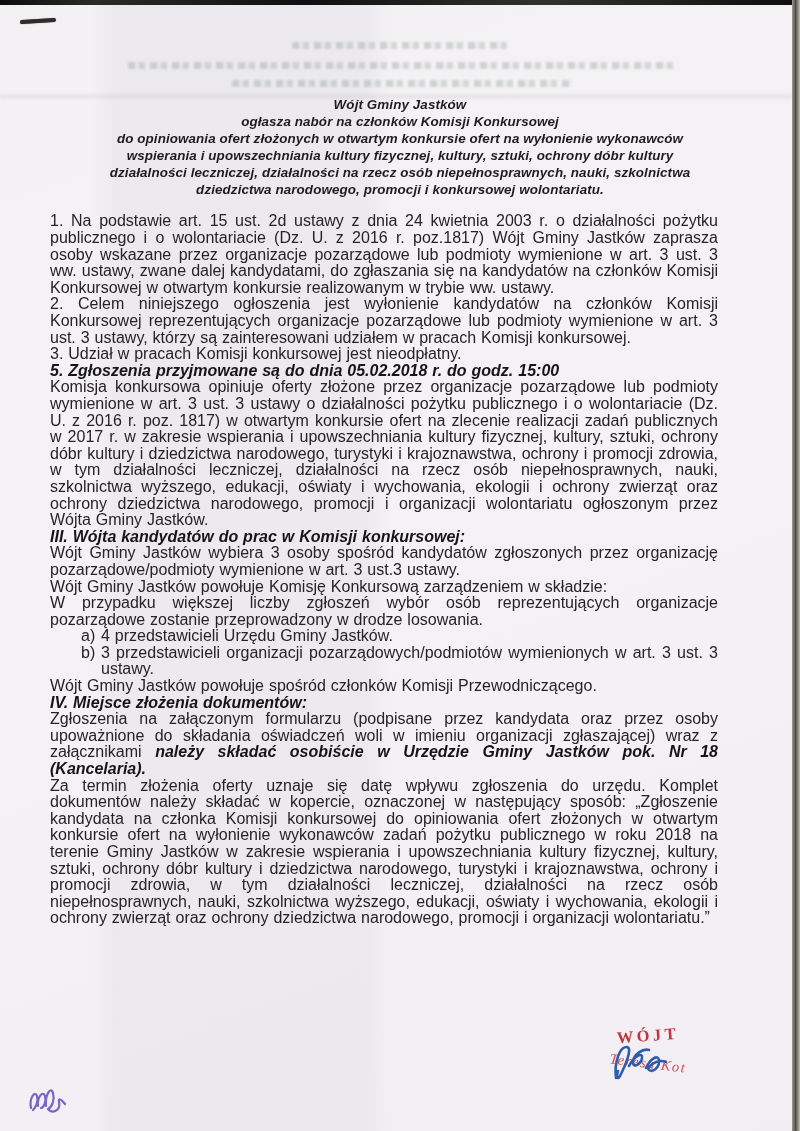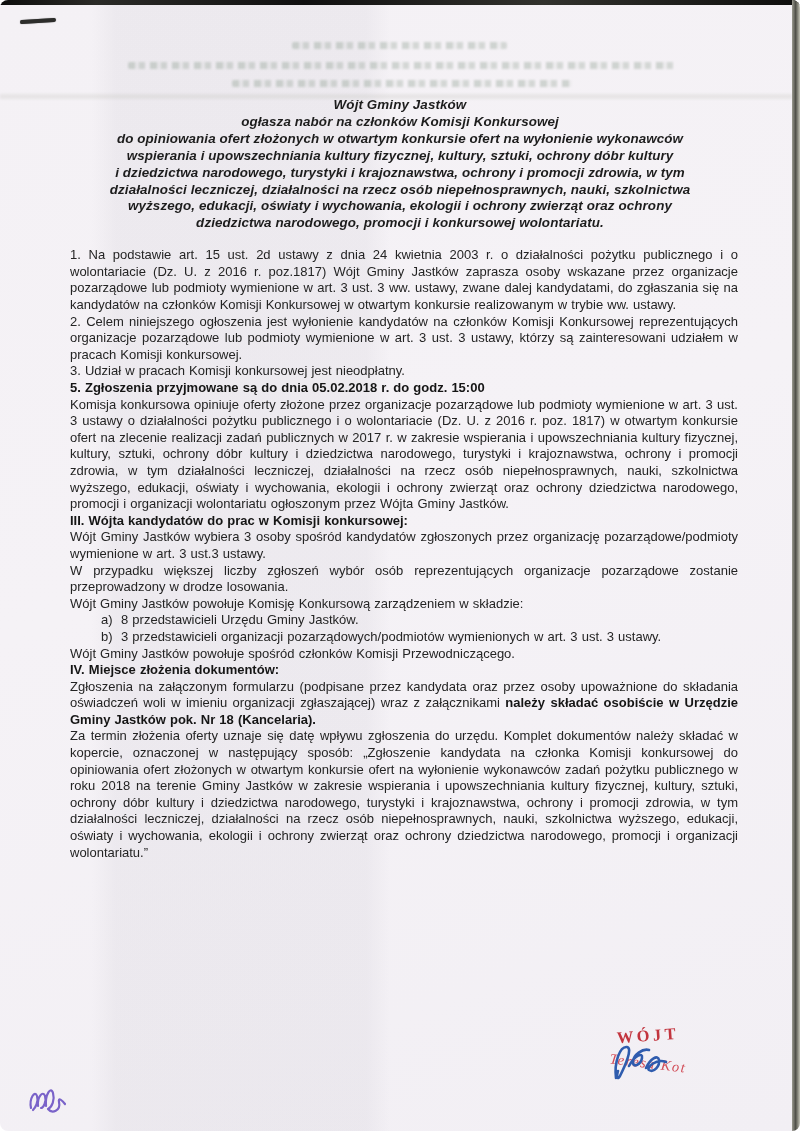--- a/index.html
+++ b/index.html
@@ -3,21 +3,20 @@
 <meta charset="utf-8">
 <style>
   html,body { margin:0; padding:0; }
   .page {
     position:relative;
     width:800px; height:1131px;
     background:linear-gradient(160deg,#f4f1f5 0%,#f5f2f6 45%,#f2eff4 100%);
     font-family:"Liberation Sans",sans-serif;
     color:#262626;
     overflow:hidden;
-    border-radius:8px;
   }
   
   .edge-top{position:absolute;top:0;left:0;right:0;height:5px;
     background:linear-gradient(to right,#0d0d0c 0%,#2b2b27 12%,#101010 38%,#32322d 68%,#0e0e0d 100%);z-index:5;}
   .edge-right{position:absolute;top:0;right:0;bottom:0;width:8px;
     background:linear-gradient(to right,#9a9a90 0%,#4f4f48 45%,#8d8d82 75%,#c4c4b8 100%);z-index:5;}
   .pen-dash{position:absolute;top:19px;left:20px;width:36px;height:4px;background:#2d2d2b;
     border-radius:2px;transform:rotate(-4deg);box-shadow:0 0 1px rgba(0,0,0,.6);}
   .band{position:absolute;top:5px;bottom:0;left:92px;width:298px;
     background:linear-gradient(to right,rgba(198,195,204,0) 0%,rgba(196,193,203,.16) 8%,rgba(196,193,203,.16) 92%,rgba(198,195,204,0) 100%);
@@ -28,24 +27,24 @@
   .bleed.b1{top:42px;left:292px;width:215px;}
   .bleed.b2{top:62px;left:128px;width:548px;}
   .bleed.b3{top:80px;left:232px;width:340px;}
 
   
   .header{position:relative;padding-top:97px;text-align:center;
     font-weight:bold;font-style:italic;font-size:13.4px;line-height:16.9px;letter-spacing:.1px;color:#1d1d1d;}
   .header div{white-space:nowrap;}
 
   
-  .content{position:relative;width:668px;margin:15px 62px 0 70px;
-    text-align:justify;font-size:13px;line-height:16.6px;word-spacing:.5px;color:#242424;}
+  .content{position:relative;width:668px;margin:15px 62px 0 50px;
+    text-align:justify;font-size:16px;line-height:16.6px;word-spacing:.5px;color:#242424;}
   .content p{margin:0;}
-  .b{font-weight:bold;color:#151515;}
+  .b{font-weight:bold;color:#151515;font-style:italic;}
   .gap{margin-top:16.6px;}
   .li{display:flex;padding-left:31px;}
   .li .m{width:20px;flex:none;}
   .li .t{flex:1;text-align:justify;}
 
   
   .sig{position:absolute;left:578px;top:1026px;width:140px;text-align:center;z-index:3;}
   .sig-title{color:#c2343e;font-family:"Liberation Serif",serif;font-weight:bold;
     font-size:16.5px;letter-spacing:3.5px;transform:rotate(-4deg);}
   .sig-name{color:#d24d58;font-family:"Liberation Serif",serif;font-style:italic;
@@ -65,39 +64,37 @@
   <div class="pen-dash"></div>
   <div class="bleed b1"></div>
   <div class="bleed b2"></div>
   <div class="bleed b3"></div>
 
   <div class="header">
     <div>Wójt Gminy Jastków</div>
     <div>ogłasza nabór na członków Komisji Konkursowej</div>
     <div>do opiniowania ofert złożonych w otwartym konkursie ofert na wyłonienie wykonawców</div>
     <div>wspierania i upowszechniania kultury fizycznej, kultury, sztuki, ochrony dóbr kultury</div>
-    <div>i dziedzictwa narodowego, turystyki i krajoznawstwa, ochrony i promocji zdrowia, w tym</div>
     <div>działalności leczniczej, działalności na rzecz osób niepełnosprawnych, nauki, szkolnictwa</div>
-    <div>wyższego, edukacji, oświaty i wychowania, ekologii i ochrony zwierząt oraz ochrony</div>
     <div>dziedzictwa narodowego, promocji i konkursowej wolontariatu.</div>
   </div>
 
   <div class="content">
     <p>1. Na podstawie art. 15 ust. 2d ustawy z dnia 24 kwietnia 2003 r. o działalności pożytku publicznego i o wolontariacie (Dz. U. z 2016 r. poz.1817) Wójt Gminy Jastków zaprasza osoby wskazane przez organizacje pozarządowe lub podmioty wymienione w art. 3 ust. 3 ww. ustawy, zwane dalej kandydatami, do zgłaszania się na kandydatów na członków Komisji Konkursowej w otwartym konkursie realizowanym w trybie ww. ustawy.</p>
     <p>2. Celem niniejszego ogłoszenia jest wyłonienie kandydatów na członków Komisji Konkursowej reprezentujących organizacje pozarządowe lub podmioty wymienione w art. 3 ust. 3 ustawy, którzy są  zainteresowani udziałem w pracach Komisji konkursowej.</p>
     <p>3. Udział w pracach Komisji konkursowej jest nieodpłatny.</p>
     <p class="b">5. Zgłoszenia przyjmowane są do dnia 05.02.2018 r. do godz. 15:00</p>
     <p>Komisja konkursowa opiniuje oferty złożone przez organizacje pozarządowe lub podmioty wymienione w art. 3 ust. 3 ustawy o działalności pożytku publicznego i o wolontariacie (Dz. U. z 2016 r. poz. 1817) w  otwartym konkursie ofert na zlecenie realizacji zadań publicznych w 2017 r. w zakresie wspierania i upowszechniania kultury fizycznej, kultury, sztuki, ochrony dóbr kultury i dziedzictwa narodowego, turystyki i krajoznawstwa, ochrony i promocji zdrowia, w tym działalności leczniczej, działalności na rzecz osób niepełnosprawnych, nauki, szkolnictwa wyższego, edukacji, oświaty i wychowania, ekologii i ochrony zwierząt oraz ochrony dziedzictwa narodowego, promocji i organizacji wolontariatu ogłoszonym przez Wójta Gminy Jastków.</p>
     <p class="b gap">III. Wójta kandydatów do prac w Komisji konkursowej:</p>
     <p>Wójt Gminy Jastków wybiera 3 osoby spośród kandydatów zgłoszonych przez organizację pozarządowe/podmioty wymienione w art. 3 ust.3 ustawy.</p>
+    <p>Wójt Gminy Jastków powołuje Komisję Konkursową zarządzeniem w składzie:</p>
     <p>W przypadku większej liczby zgłoszeń wybór osób reprezentujących organizacje pozarządowe zostanie przeprowadzony w drodze losowania.</p>
-    <p>Wójt Gminy Jastków powołuje Komisję Konkursową zarządzeniem w składzie:</p>
     <div class="li">
       <span class="m">a)</span>
-      <div class="t">8 przedstawicieli Urzędu Gminy Jastków.</div>
+      <div class="t">4 przedstawicieli Urzędu Gminy Jastków.</div>
     </div>
     <div class="li">
       <span class="m">b)</span>
       <div class="t">3 przedstawicieli organizacji pozarządowych/podmiotów wymienionych w art. 3 ust. 3 ustawy.</div>
     </div>
     <p>Wójt Gminy Jastków powołuje spośród członków Komisji Przewodniczącego.</p>
     <p class="b">IV. Miejsce złożenia dokumentów:</p>
     <p><span>Zgłoszenia na załączonym formularzu (podpisane przez kandydata oraz przez osoby upoważnione do składania oświadczeń woli w imieniu organizacji zgłaszającej) wraz z załącznikami </span><span class="b">należy składać osobiście w Urzędzie Gminy Jastków pok. Nr 18 (Kancelaria).</span></p>
     <p>Za termin złożenia oferty uznaje się datę wpływu zgłoszenia do urzędu. Komplet dokumentów należy składać w kopercie, oznaczonej w następujący sposób: „Zgłoszenie kandydata na członka Komisji konkursowej do opiniowania ofert złożonych w otwartym konkursie ofert na wyłonienie wykonawców zadań pożytku publicznego w roku 2018 na terenie Gminy Jastków w zakresie wspierania i upowszechniania kultury fizycznej, kultury, sztuki, ochrony dóbr kultury i dziedzictwa narodowego, turystyki i krajoznawstwa, ochrony i promocji zdrowia, w tym działalności leczniczej, działalności na rzecz osób niepełnosprawnych, nauki, szkolnictwa wyższego, edukacji, oświaty i wychowania, ekologii i ochrony zwierząt oraz ochrony dziedzictwa narodowego, promocji i organizacji wolontariatu.”</p>
   </div>

